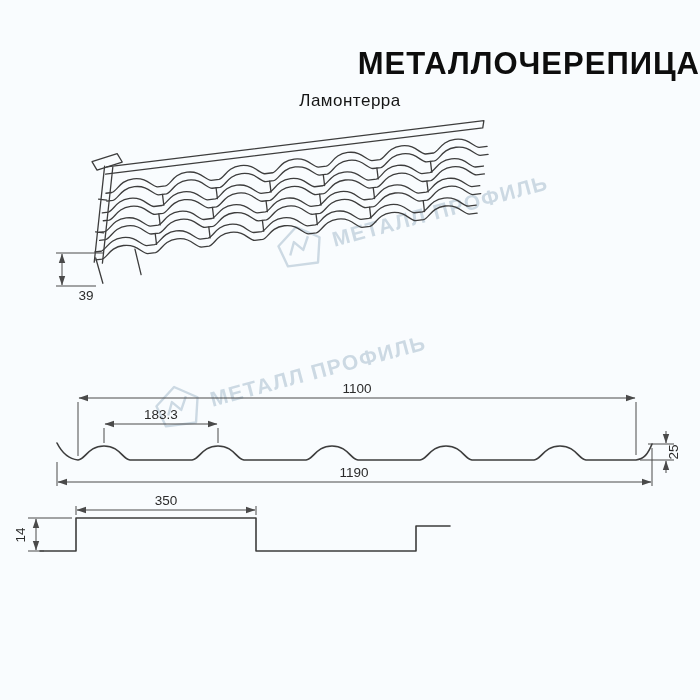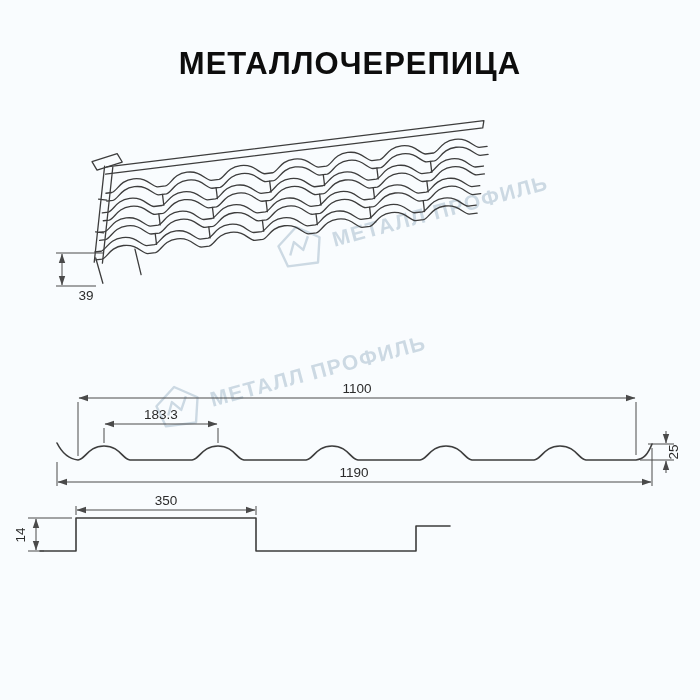--- a/index.html
+++ b/index.html
@@ -12,37 +12,39 @@
     overflow: hidden;
   }
   header { position: absolute; top: 46px; left: 0; width: 100%; text-align: center; z-index: 2; }
   h1 {
     margin: 0;
     font-size: 31px;
     font-weight: 700;
     letter-spacing: 1px;
     color: #0d0d0d;
     font-family: "Liberation Sans", sans-serif;
+    text-align: right;
   }
   .subtitle { margin-top: 9px; font-size: 17px; color: #151515; letter-spacing: .5px; }
   svg.drawing { position: absolute; inset: 0; z-index: 1; }
   .ln { stroke: var(--line, #3d3d3d); stroke-width: 1.3; fill: none; stroke-linecap: round; stroke-linejoin: round; }
   .ln2 { stroke: var(--line, #3d3d3d); stroke-width: 1.6; fill: none; stroke-linecap: round; stroke-linejoin: round; }
   .ext { stroke: var(--dimension, #4a4a4a); stroke-width: 1; fill: none; }
   .dim { stroke: var(--dimension, #4a4a4a); stroke-width: 1; fill: none; }
   .dimtext { font: 13.5px "Liberation Sans", sans-serif; fill: #2b2b2b; }
   .wm-logo { stroke: var(--watermark, #ccd9e3); stroke-width: 2.4; fill: none; stroke-linejoin: round; }
   .wm-text { font: bold 21px "Liberation Sans", sans-serif; fill: var(--watermark, #ccd9e3); letter-spacing: 1.5px; }
 </style>
 </head>
 <body>
 
 <div class="page">
   <header>
     <h1>МЕТАЛЛОЧЕРЕПИЦА</h1>
+    <div class="subtitle">Ламонтерра</div>
   </header>
 
   <svg class="drawing" width="700" height="700" viewBox="0 0 700 700" xmlns="http://www.w3.org/2000/svg">
     <defs>
       <marker id="dimarrow" markerWidth="10" markerHeight="8" refX="9" refY="4" orient="auto-start-reverse">
         <path d="M0,0.8 L9.5,4 L0,7.2 Z" fill="#4a4a4a"></path>
       </marker>
       <path id="rowwave" d="M0,0 h6 c6,-1 9,-11 23,-11 c14,0 17,10 23,11 h8 c6,-1 9,-11 23,-11 c14,0 17,10 23,11 h8 c6,-1 9,-11 23,-11 c14,0 17,10 23,11 h8 c6,-1 9,-11 23,-11 c14,0 17,10 23,11 h8 c6,-1 9,-11 23,-11 c14,0 17,10 23,11 h8 c6,-1 9,-11 23,-11 c14,0 17,10 23,11 h8 c6,-1 9,-11 23,-11 c14,0 17,10 23,11 h8"></path>
     </defs>
 

